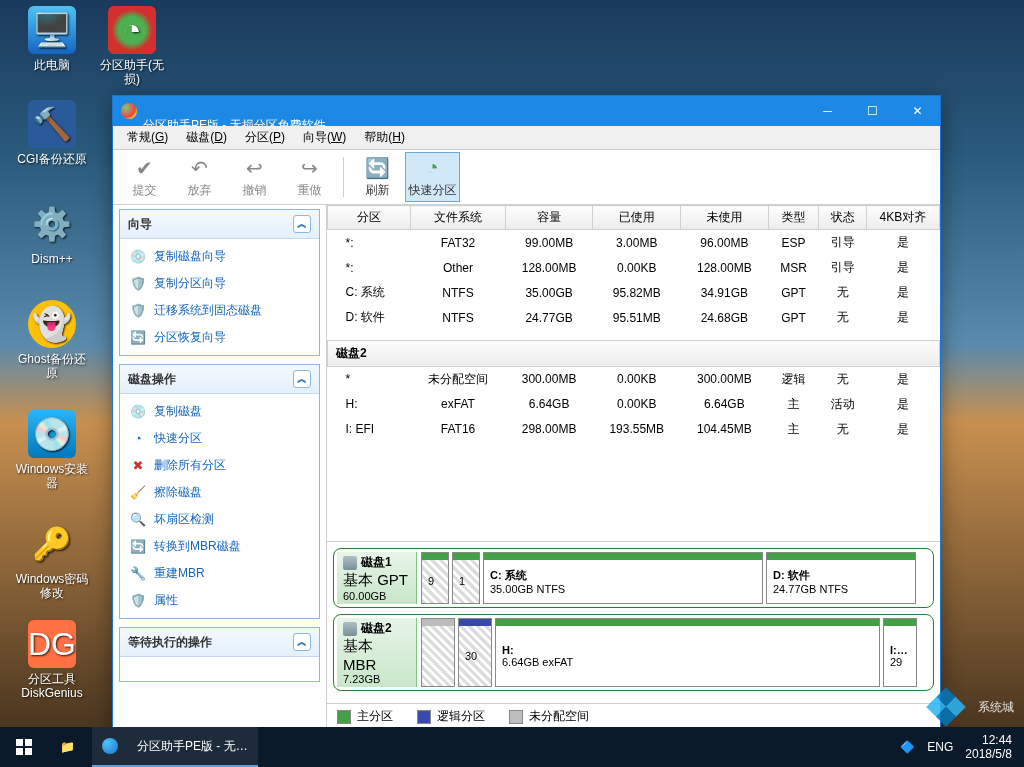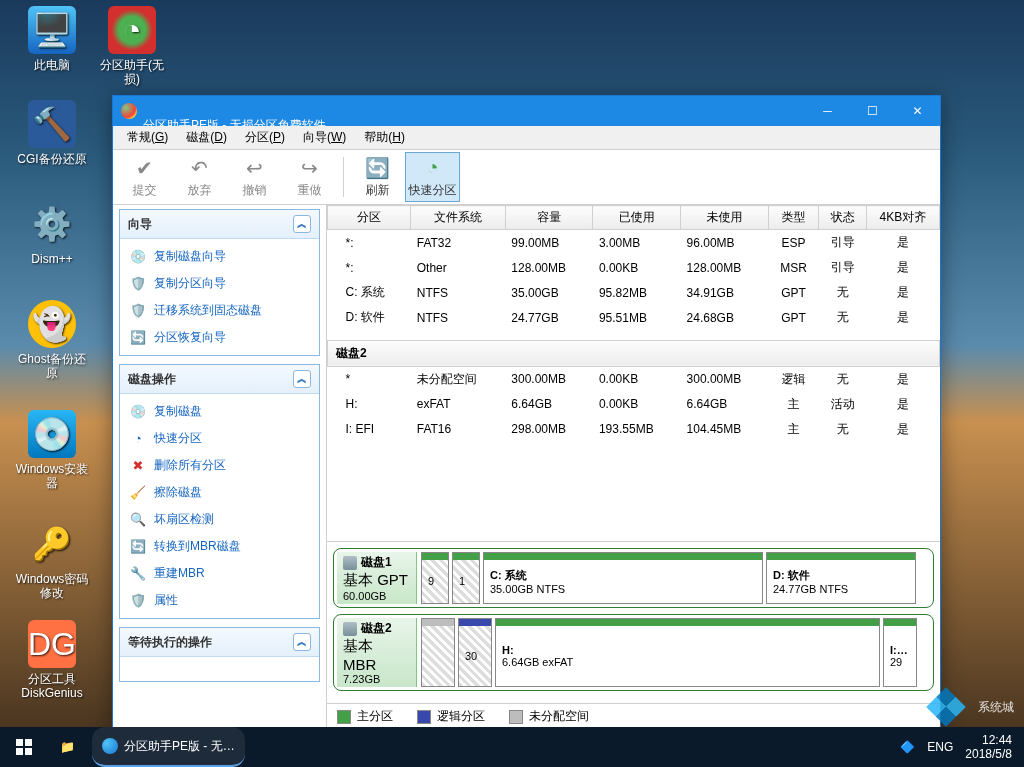--- a/index.html
+++ b/index.html
@@ -8,21 +8,21 @@
 
 #desktop { position: absolute; inset: 0; }
 .desktop-icon { position: absolute; width: 76px; text-align: center; color: #fff; text-shadow: 1px 1px 2px rgba(0,0,0,0.8); cursor: pointer; }
 .desktop-icon .ico { width: 48px; height: 48px; margin: 0 auto 4px; display: flex; align-items: center; justify-content: center; font-size: 32px; border-radius: 6px; }
 .desktop-icon .lbl { font-size: 12px; line-height: 14px; }
 
 
 #taskbar { position: absolute; bottom: 0; left: 0; right: 0; height: 40px; background: #0a1a2a; display: flex; align-items: center; color: #fff; }
 #start { width: 48px; height: 40px; display: flex; align-items: center; justify-content: center; }
 #start svg { width: 16px; height: 16px; fill: #fff; }
-.task-item { height: 40px; padding: 0 10px; display: flex; align-items: center; gap: 6px; border-bottom: 2px solid #5aa0e0; background: rgba(255,255,255,0.08); margin-left: 4px; border-radius: 13px; }
+.task-item { height: 40px; padding: 0 10px; display: flex; align-items: center; gap: 19px; border-bottom: 2px solid #5aa0e0; background: rgba(255,255,255,0.08); margin-left: 4px; }
 .task-item .ti-ico { width: 16px; height: 16px; background: radial-gradient(circle at 30% 30%, #4fc3f7, #1976d2); border-radius: 50%; }
 #tray { margin-left: auto; display: flex; align-items: center; gap: 12px; padding: 0 12px; }
 #tray .tray-text { text-align: right; line-height: 14px; font-size: 11px; }
 
 
 #win { position: absolute; left: 112px; top: 95px; width: 829px; height: 635px; background: #fff; border: 1px solid #1976d2; display: flex; flex-direction: column; box-shadow: 0 4px 20px rgba(0,0,0,0.4); }
 #titlebar { height: 30px; background: #1e88e5; color: #fff; display: flex; align-items: center; padding-left: 8px; }
 #titlebar .tb-ico { width: 16px; height: 16px; background: radial-gradient(circle at 30% 30%, #81c784, #f44336 60%, #ffeb3b 80%); border-radius: 50%; margin-right: 6px; }
 #titlebar .tb-title { flex: 1; margin-top: 29px; }
 #titlebar .wbtn { width: 45px; height: 30px; display: flex; align-items: center; justify-content: center; color: #fff; }
@@ -48,23 +48,23 @@
 .side-item { display: flex; align-items: center; gap: 8px; padding: 5px 10px; cursor: pointer; color: #1565c0; }
 .side-item .sico { width: 16px; height: 16px; display: flex; align-items: center; justify-content: center; font-size: 13px; }
 
 #main { flex: 1; display: flex; flex-direction: column; min-width: 0; }
 
 #grid { flex: 1; overflow: auto; }
 table { width: 100%; border-collapse: collapse; }
 thead th { background: linear-gradient(#fdfdfd,#ececec); border: 1px solid #d0d0d0; padding: 3px 4px; font-weight: normal; text-align: center; position: sticky; top: 0; white-space: nowrap; }
 tbody td { padding: 4px 6px; border-bottom: 0; white-space: nowrap; }
 tbody tr.group td { background: linear-gradient(#fdfdfd,#ececec); border: 1px solid #d0d0d0; font-weight: bold; padding: 4px 8px; }
-tbody tr.data td { text-align: left; }
+tbody tr.data td { text-align: center; }
 tbody tr.data td:nth-child(1) { text-align: left; padding-left: 18px; }
-tbody tr.data td:nth-child(2) { text-align: left; }
+tbody tr.data td:nth-child(2) { text-align: center; }
 tbody tr.data td:nth-child(6),
 tbody tr.data td:nth-child(7),
 tbody tr.data td:nth-child(8) { text-align: center; }
 
 #diskmap { border-top: 1px solid #d0d0d0; background: #fff; padding: 6px; }
 .disk-row { display: flex; gap: 4px; margin-bottom: 6px; border: 1px solid #2e7d32; padding: 3px; border-radius: 8px; background: #fff; }
 .disk-info { width: 80px; padding: 2px 6px; background: linear-gradient(#e8f5e9,#c8e6c9); border-right: 1px solid #81c784; }
 .disk-info .dname { font-weight: bold; display: flex; align-items: center; gap: 4px; }
 .disk-info .dname .dico { width: 14px; height: 14px; background: linear-gradient(#b0bec5,#78909c); border-radius: 2px; }
 .disk-info .dtype { font-size: 15px; }

